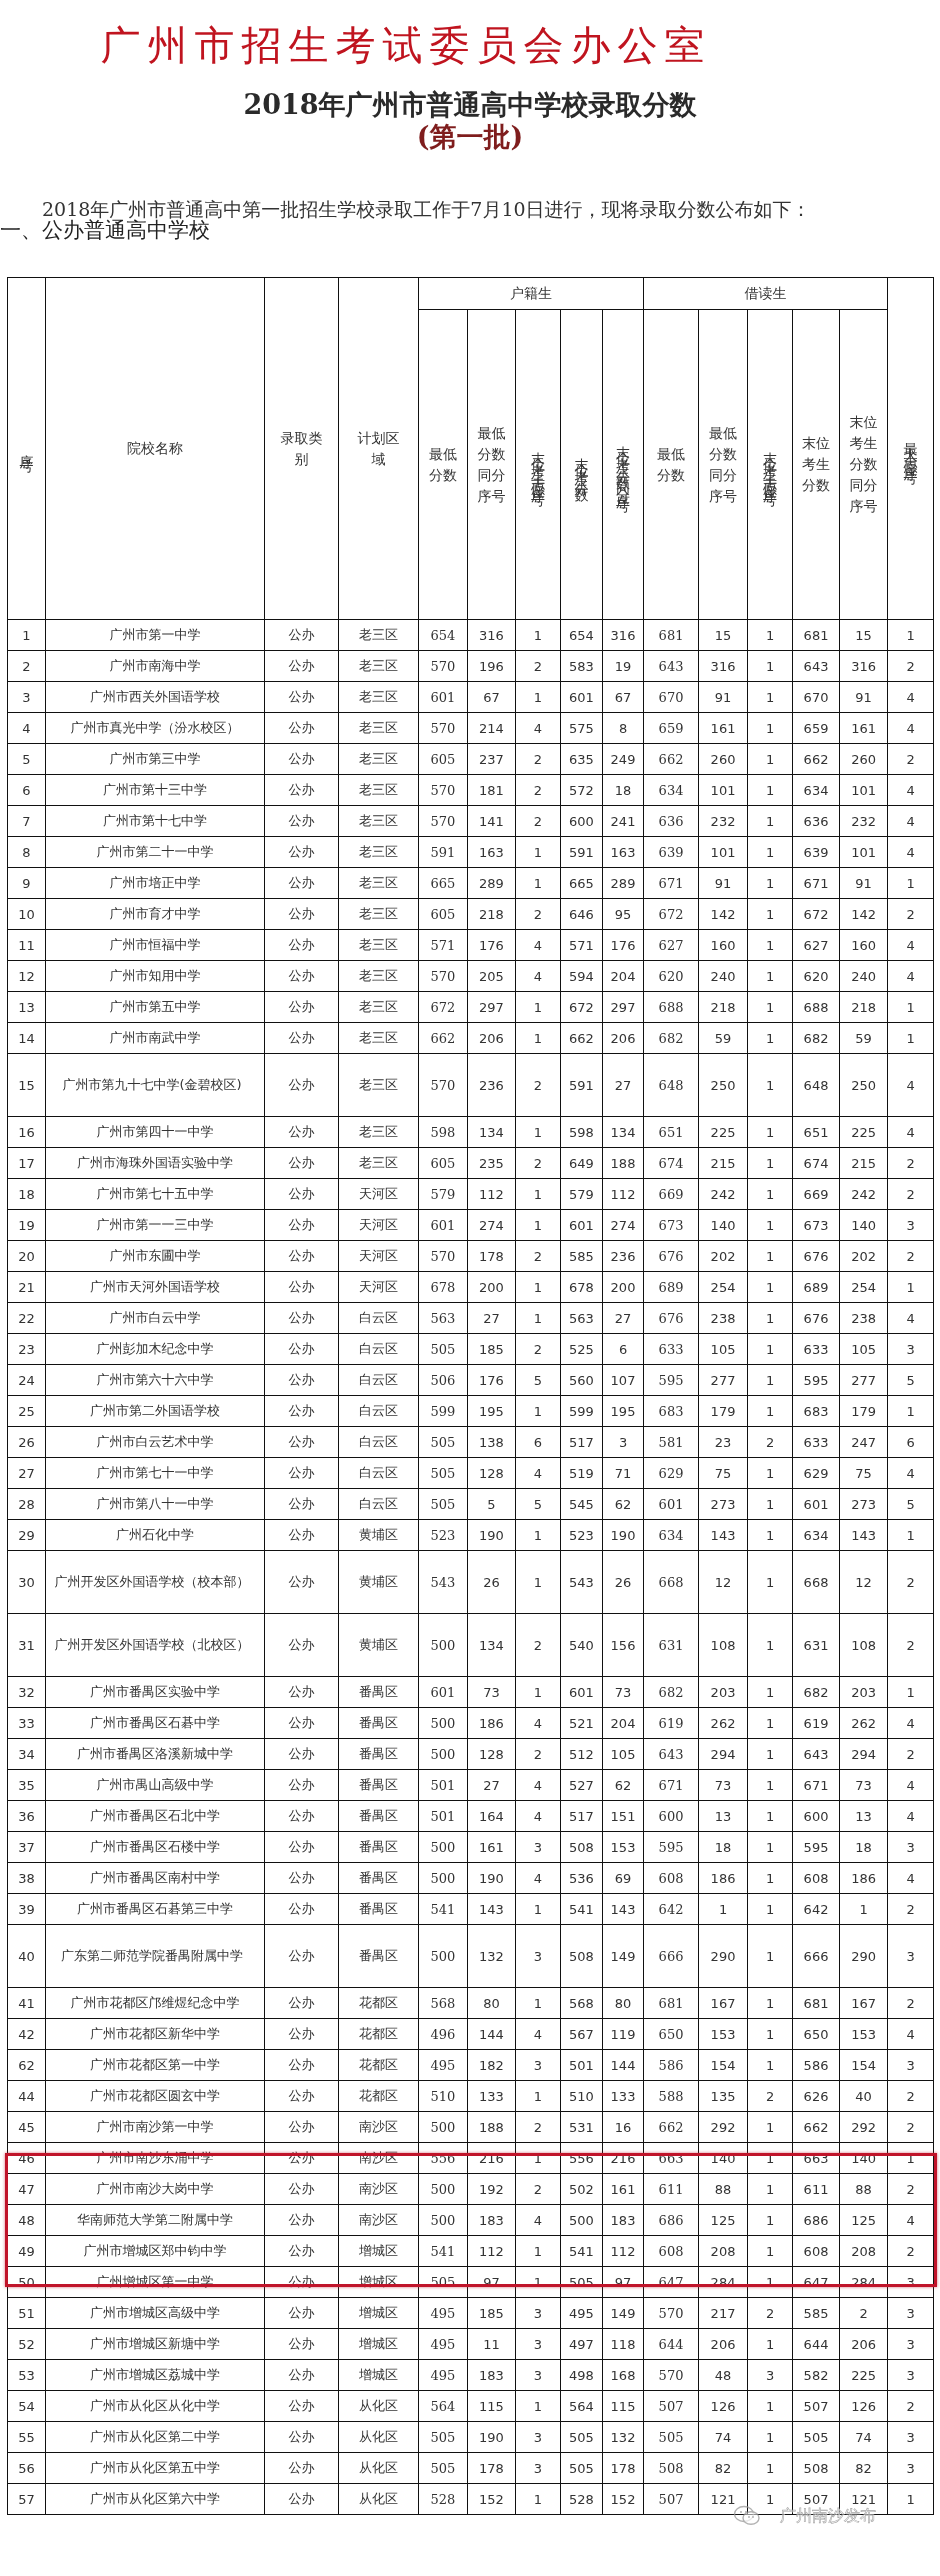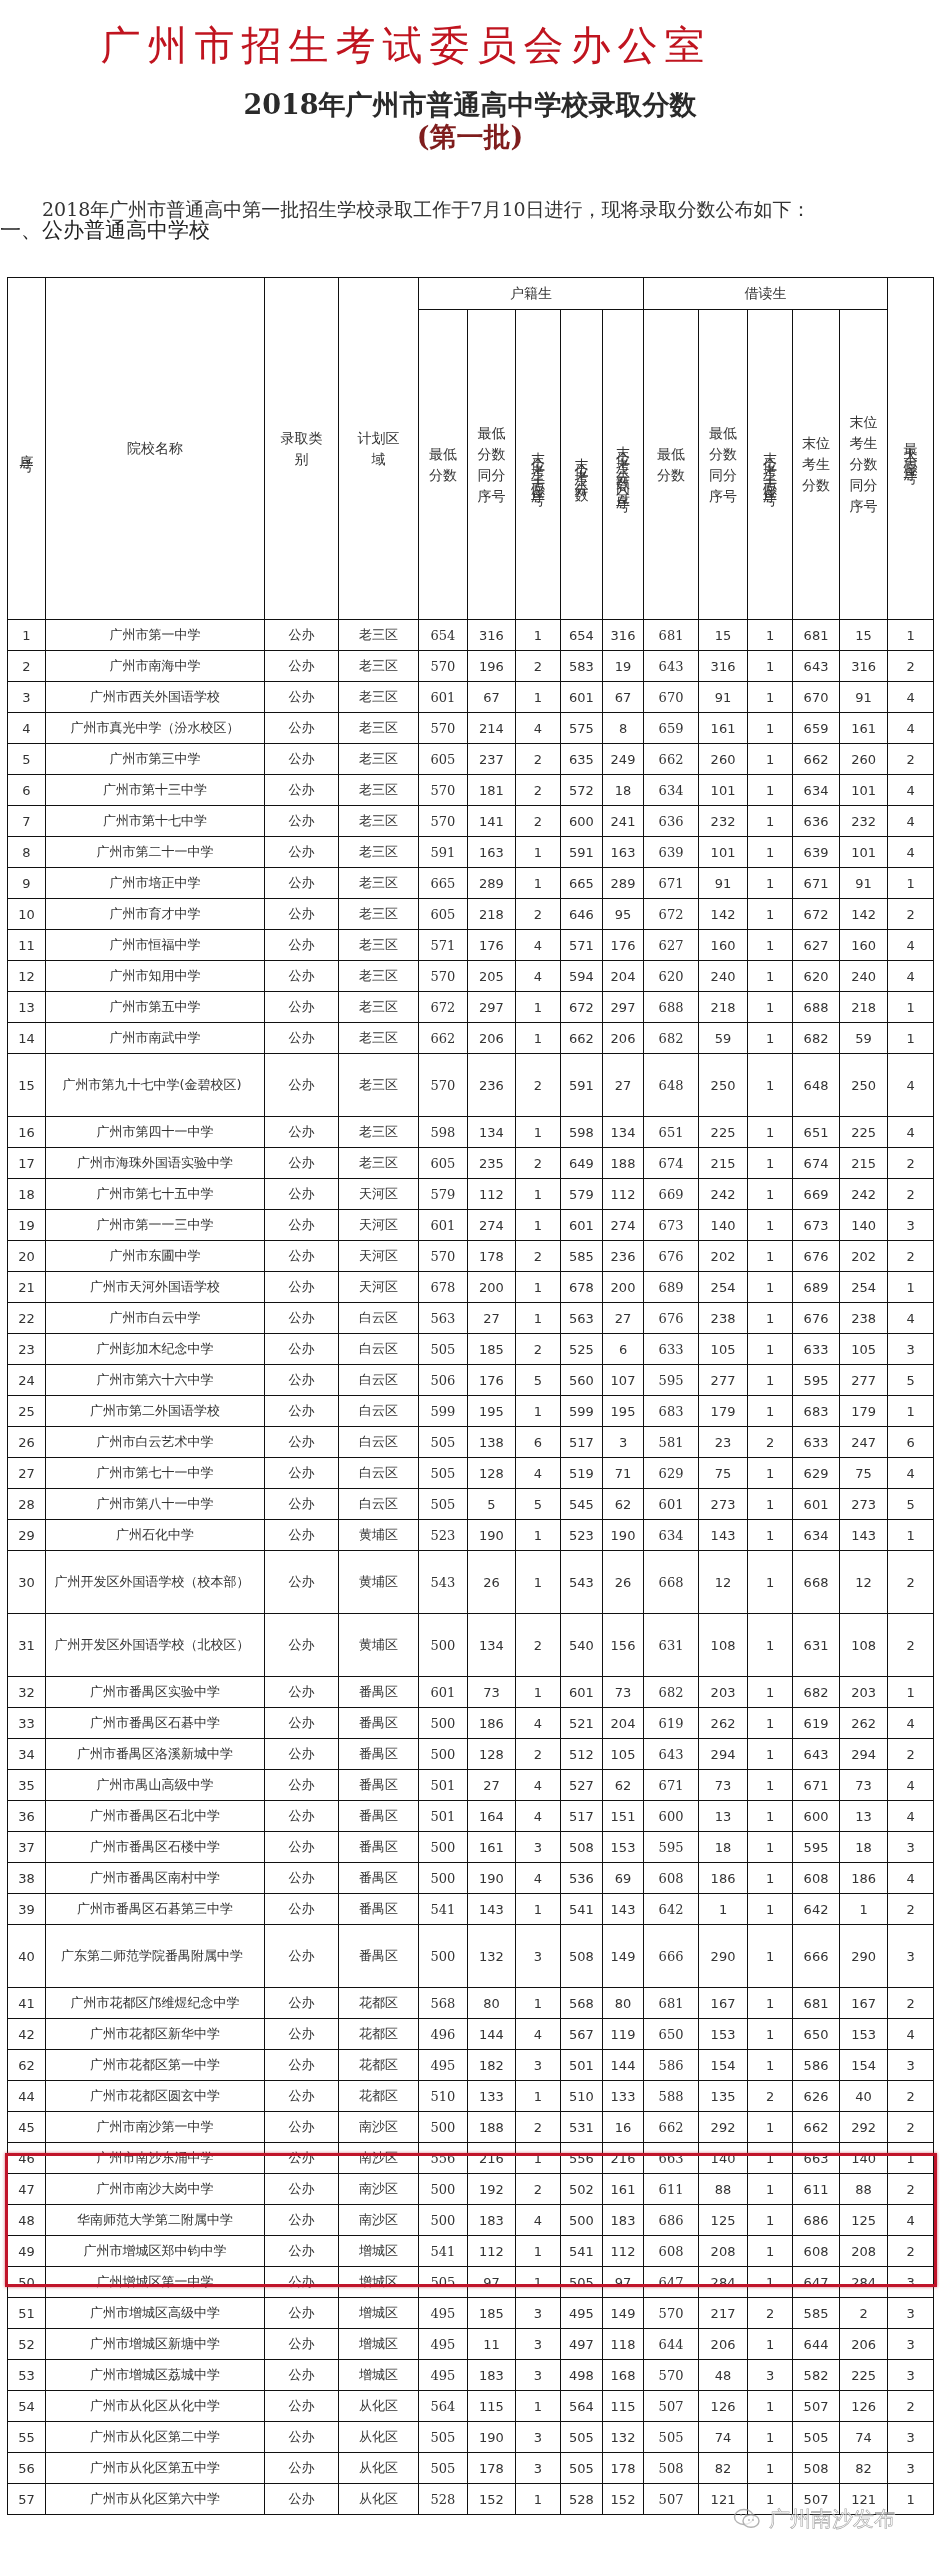--- a/index.html
+++ b/index.html
@@ -16,21 +16,21 @@
   th.v { writing-mode: vertical-rl; text-orientation: upright; letter-spacing: 6px; }
   th.bold { font-weight: bold; }
   tr.row td { height: 30px; }
   tr.row.tall td { height: 62px; }
   td.name { text-align: left; padding-left: 7px; font-size: 14px; line-height: 30px; margin-top: 7px; }
   tr.tall td.name { line-height: 30px; padding-right: 6px; }
   td.b { font-weight: bold; font-family: "DejaVu Serif", serif; font-size: 14px; }
   .highlight { position: absolute; left: 5px; top: 2153px; width: 926px; height: 128px; border: 3px solid #c0142a; box-shadow: 0 0 3px rgba(192,20,42,0.6); pointer-events: none; }
   .watermark { position: absolute; left: 733px; top: 2505px; display: flex; align-items: center; opacity: 0.75; pointer-events: none; }
   .watermark .wx { width: 28px; height: 22px; position: relative; }
-  .watermark .wm-text { font-size: 21px; color: #bbb; font-family: "DejaVu Sans", sans-serif; margin-left: 8px; text-shadow: 0 0 1px #fff, 1px 1px 0 #fff; -webkit-text-stroke: 0.6px #888; color: rgba(255,255,255,0.6); }
+  .watermark .wm-text { font-size: 16px; color: #bbb; font-family: "DejaVu Sans", sans-serif; margin-left: 19px; text-shadow: 0 0 1px #fff, 1px 1px 0 #fff; -webkit-text-stroke: 0.6px #888; color: rgba(255,255,255,0.6); }
 </style>
 </head>
 <body>
 
 <div class="title">广州市招生考试委员会办公室</div>
 <div class="subtitle">2018年广州市普通高中学校录取分数</div>
 <div class="subtitle2">(第一批)</div>
 <div class="intro">2018年广州市普通高中第一批招生学校录取工作于7月10日进行，现将录取分数公布如下：</div>
 <div class="section">一、公办普通高中学校</div>
 

